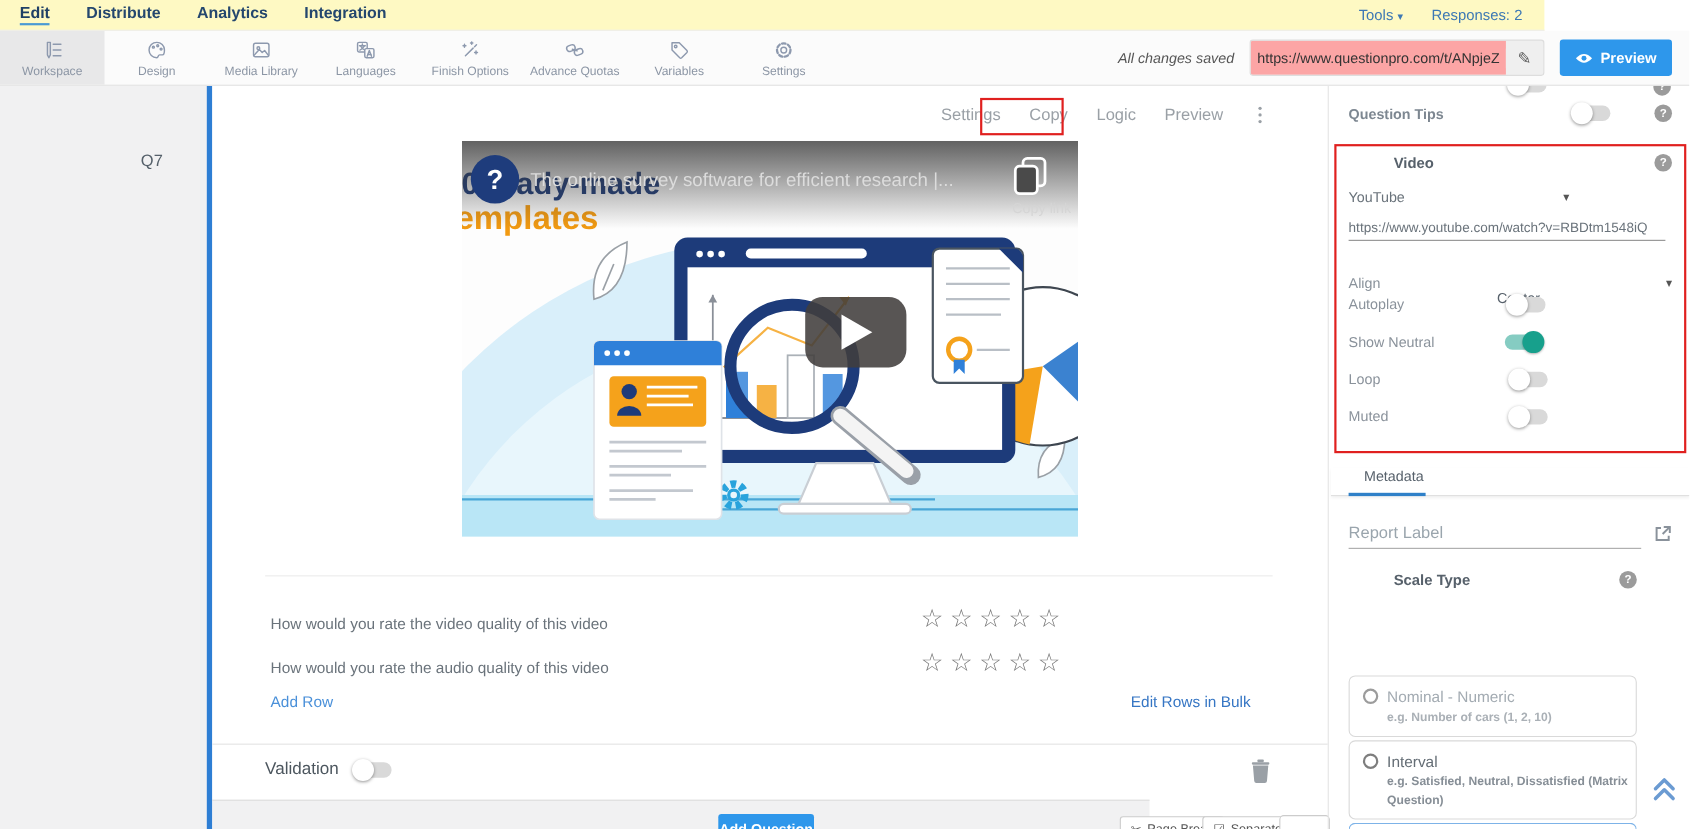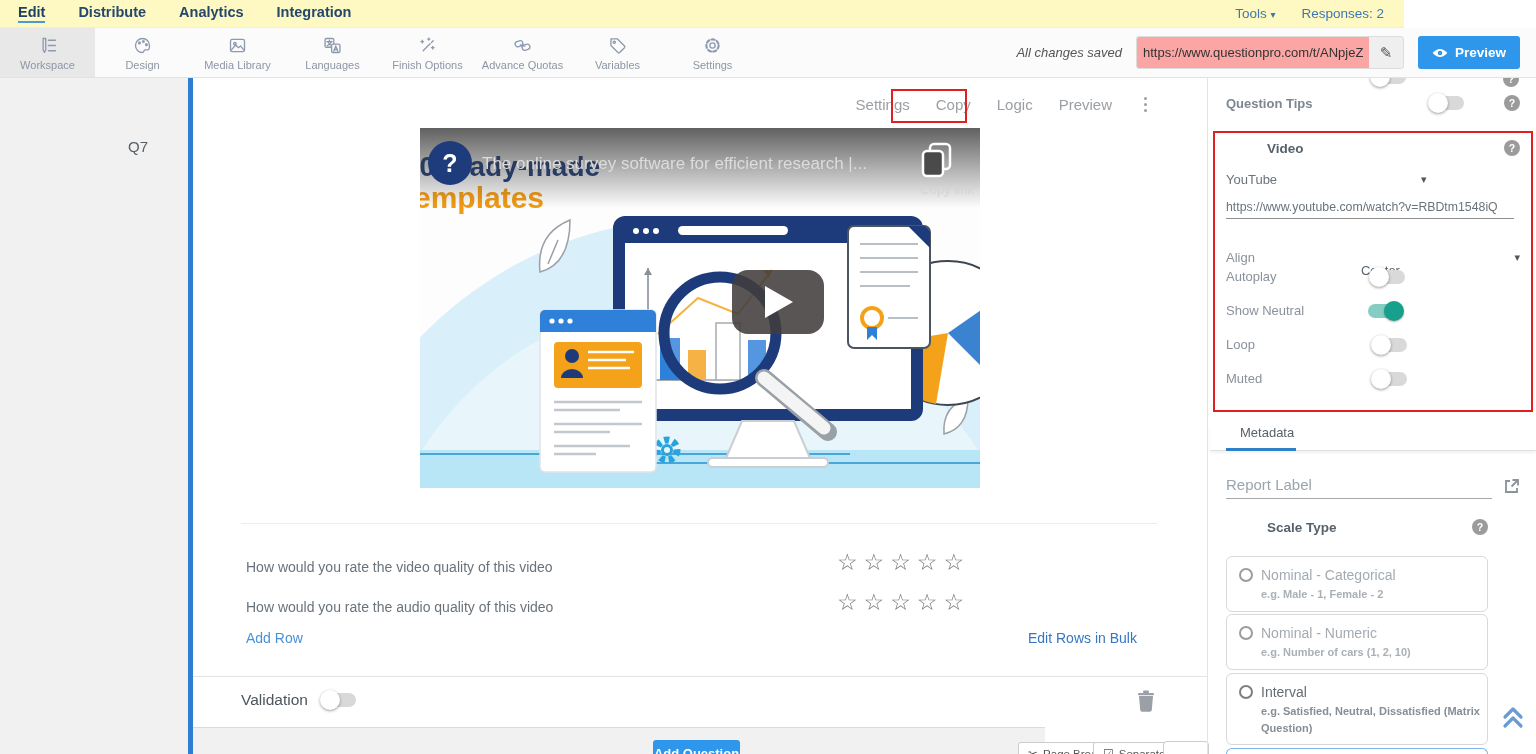--- a/index.html
+++ b/index.html
@@ -442,27 +442,20 @@
             <line x1="15" y1="2" x2="8.5" y2="8.5"></line>
           </svg>
       </span>
     </div>
 
     <div class="prow" style="top:441px;">
       <span class="ptitle">Scale Type</span>
       <span class="help" style="margin-right:32px;">?</span>
     </div>
 
-    <div class="scard" style="top:478px;">
-      <div class="top">
-          <span class="radio"></span>
-        <span class="sc-label">Nominal - Categorical</span>
-        </div>
-      <div class="sc-ex">e.g. Male - 1, Female - 2</div>
-    </div>
     <div class="scard" style="top:536px;">
       <div class="top">
           <span class="radio"></span>
         <span class="sc-label">Nominal - Numeric</span>
         </div>
       <div class="sc-ex">e.g. Number of cars (1, 2, 10)</div>
     </div>
     <div class="scard enabled" style="top:595px;">
       <div class="top">
           <span class="radio" style="border-color:#7e7e7e;"></span>

